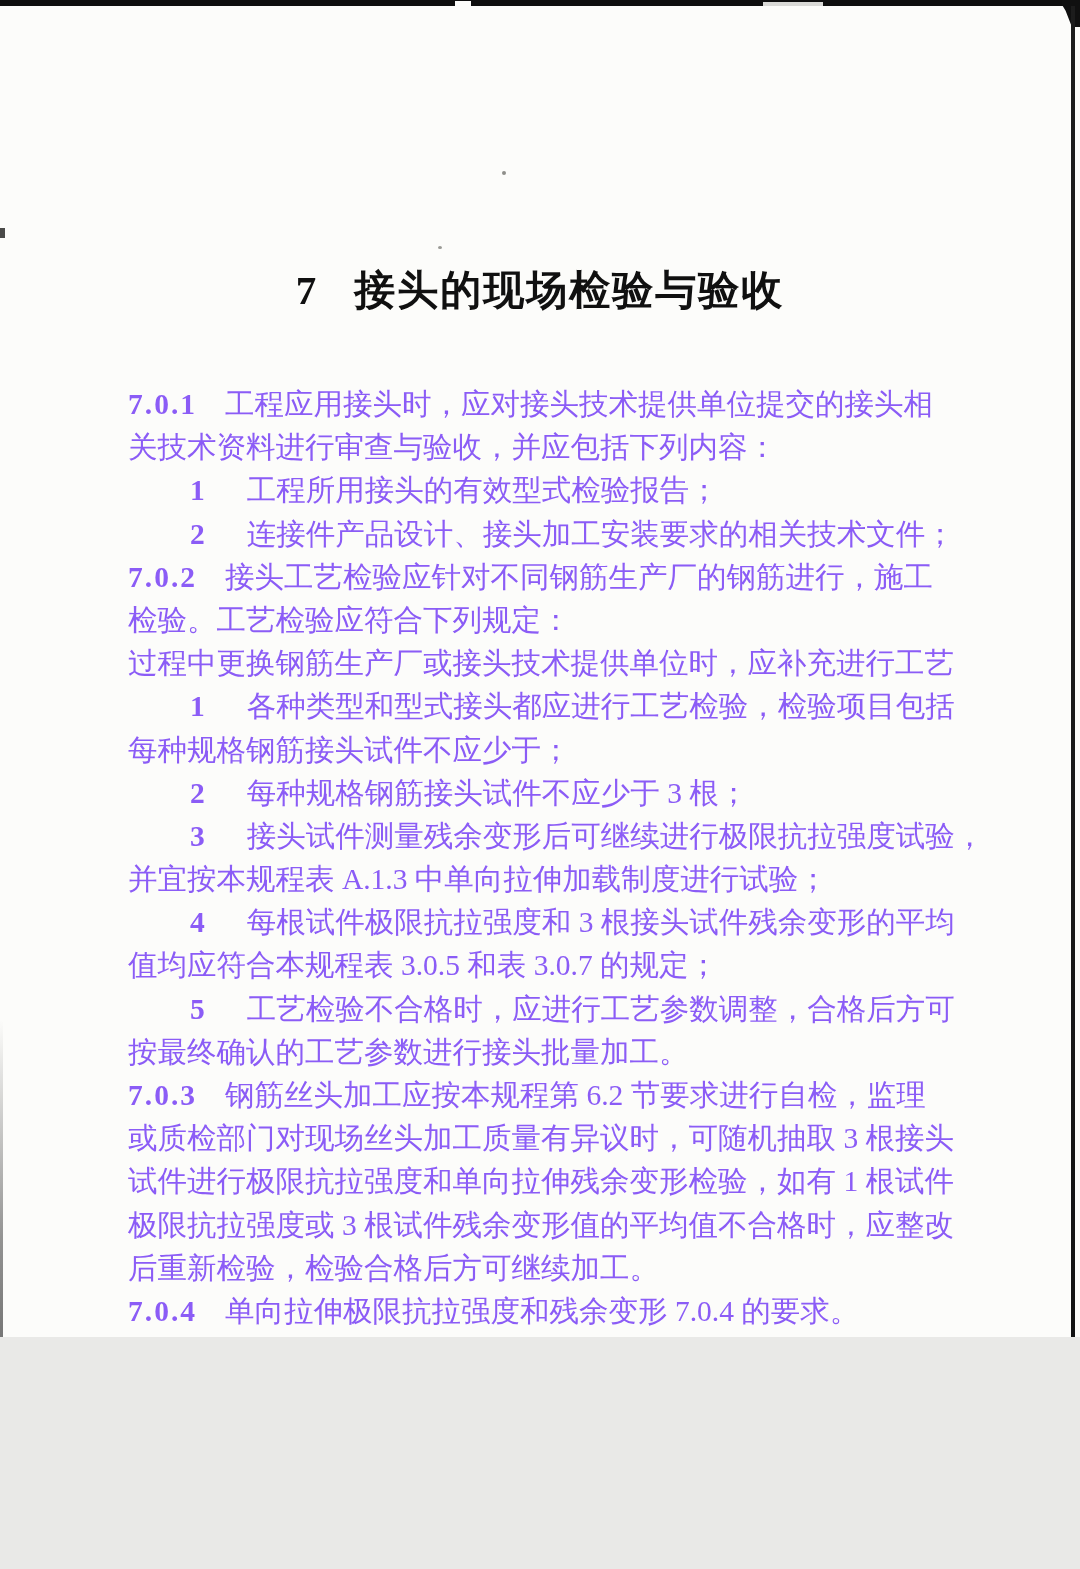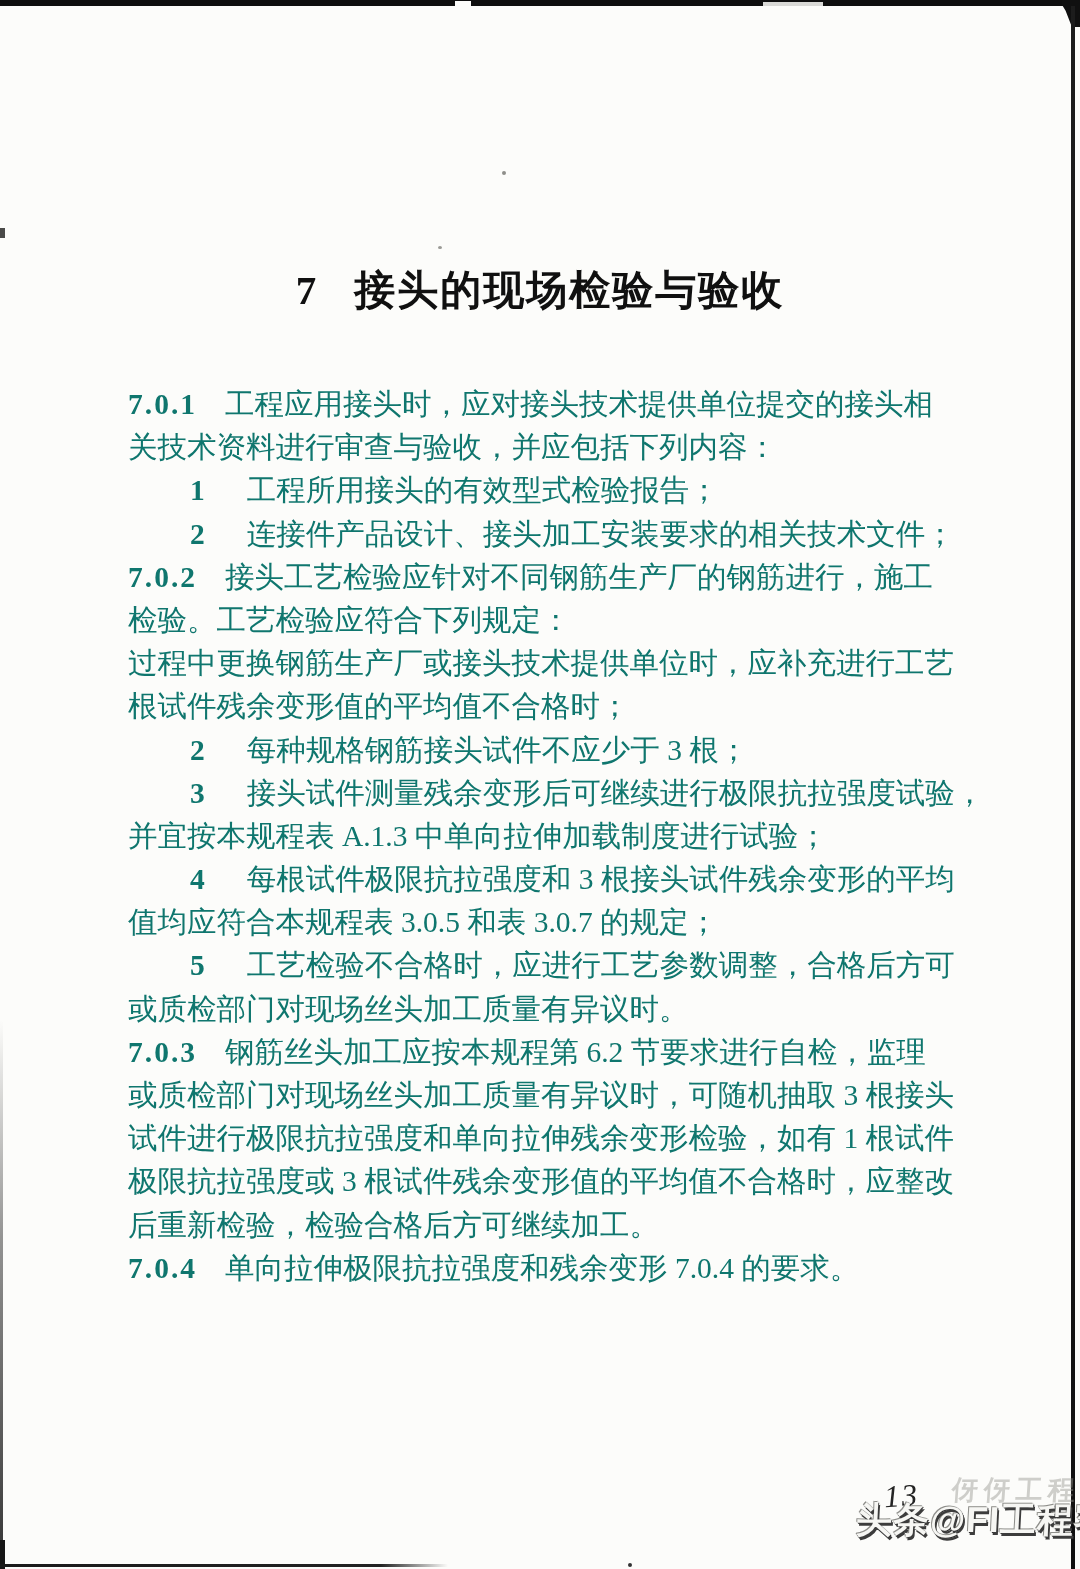--- a/index.html
+++ b/index.html
@@ -1,20 +1,20 @@
 <!DOCTYPE html>
 <html><head>
 <meta charset="utf-8">
 <style>
   * { margin: 0; padding: 0; box-sizing: border-box; }
   html, body { background: #e9e9e7; }
   .page {
     position: relative;
     width: 1080px;
-    height: 1569px;
+    height: 1337px;
     background: #fcfcfa;
     overflow: hidden;
     font-family: "Liberation Serif", "DejaVu Serif", serif;
     color: #161616;
   }
 
   
   .scan-top-bar {
     position: absolute; left: 0; top: 0; width: 1080px; height: 6px;
     background: #0e0e0e;
@@ -57,21 +57,21 @@
   .chapter-title .title-number { margin-right: 38px; letter-spacing: 0; }
 
   
   .document-body {
     position: absolute; left: 128px; top: 383px; width: 840px;
   }
   .text-line {
     height: 43.2px; line-height: 43.2px;
     font-size: 29.5px;
     white-space: nowrap;
-    color: #0f766e;
+    color: #8b5cf6;
   }
   .text-line .line-label { font-weight: bold; letter-spacing: 2px; }
   .text-line .label-section { margin-right: 28px; }
   .text-line .label-item { margin-right: 40px; }
   .text-line.indented { padding-left: 62px; }
 
   
   .page-number {
     position: absolute; left: 884px; top: 1478px;
     font-size: 31px; font-style: italic; color: #242424;
@@ -124,28 +124,29 @@
   </div>
 
   <div class="document-body" id="document-body">
       <div class="text-line"><span class="line-label label-section">7.0.1</span><span class="line-text">工程应用接头时，应对接头技术提供单位提交的接头相</span></div>
       <div class="text-line"><span class="line-text">关技术资料进行审查与验收，并应包括下列内容：</span></div>
       <div class="text-line indented"><span class="line-label label-item">1</span><span class="line-text">工程所用接头的有效型式检验报告；</span></div>
       <div class="text-line indented"><span class="line-label label-item">2</span><span class="line-text">连接件产品设计、接头加工安装要求的相关技术文件；</span></div>
       <div class="text-line"><span class="line-label label-section">7.0.2</span><span class="line-text">接头工艺检验应针对不同钢筋生产厂的钢筋进行，施工</span></div>
       <div class="text-line"><span class="line-text">检验。工艺检验应符合下列规定：</span></div>
       <div class="text-line"><span class="line-text">过程中更换钢筋生产厂或接头技术提供单位时，应补充进行工艺</span></div>
-      <div class="text-line"><span class="line-text">根试件残余变形值的平均值不合格时；</span></div>
+      <div class="text-line indented"><span class="line-label label-item">1</span><span class="line-text">各种类型和型式接头都应进行工艺检验，检验项目包括</span></div>
+      <div class="text-line"><span class="line-text">每种规格钢筋接头试件不应少于；</span></div>
       <div class="text-line indented"><span class="line-label label-item">2</span><span class="line-text">每种规格钢筋接头试件不应少于 3 根；</span></div>
       <div class="text-line indented"><span class="line-label label-item">3</span><span class="line-text">接头试件测量残余变形后可继续进行极限抗拉强度试验，</span></div>
       <div class="text-line"><span class="line-text">并宜按本规程表 A.1.3 中单向拉伸加载制度进行试验；</span></div>
       <div class="text-line indented"><span class="line-label label-item">4</span><span class="line-text">每根试件极限抗拉强度和 3 根接头试件残余变形的平均</span></div>
       <div class="text-line"><span class="line-text">值均应符合本规程表 3.0.5 和表 3.0.7 的规定；</span></div>
       <div class="text-line indented"><span class="line-label label-item">5</span><span class="line-text">工艺检验不合格时，应进行工艺参数调整，合格后方可</span></div>
-      <div class="text-line"><span class="line-text">或质检部门对现场丝头加工质量有异议时。</span></div>
+      <div class="text-line"><span class="line-text">按最终确认的工艺参数进行接头批量加工。</span></div>
       <div class="text-line"><span class="line-label label-section">7.0.3</span><span class="line-text">钢筋丝头加工应按本规程第 6.2 节要求进行自检，监理</span></div>
       <div class="text-line"><span class="line-text">或质检部门对现场丝头加工质量有异议时，可随机抽取 3 根接头</span></div>
       <div class="text-line"><span class="line-text">试件进行极限抗拉强度和单向拉伸残余变形检验，如有 1 根试件</span></div>
       <div class="text-line"><span class="line-text">极限抗拉强度或 3 根试件残余变形值的平均值不合格时，应整改</span></div>
       <div class="text-line"><span class="line-text">后重新检验，检验合格后方可继续加工。</span></div>
       <div class="text-line"><span class="line-label label-section">7.0.4</span><span class="line-text">单向拉伸极限抗拉强度和残余变形 7.0.4 的要求。</span></div>
     </div>
 
   <div class="page-number">13</div>
   <div class="watermark-ghost">伢伢工程</div>

